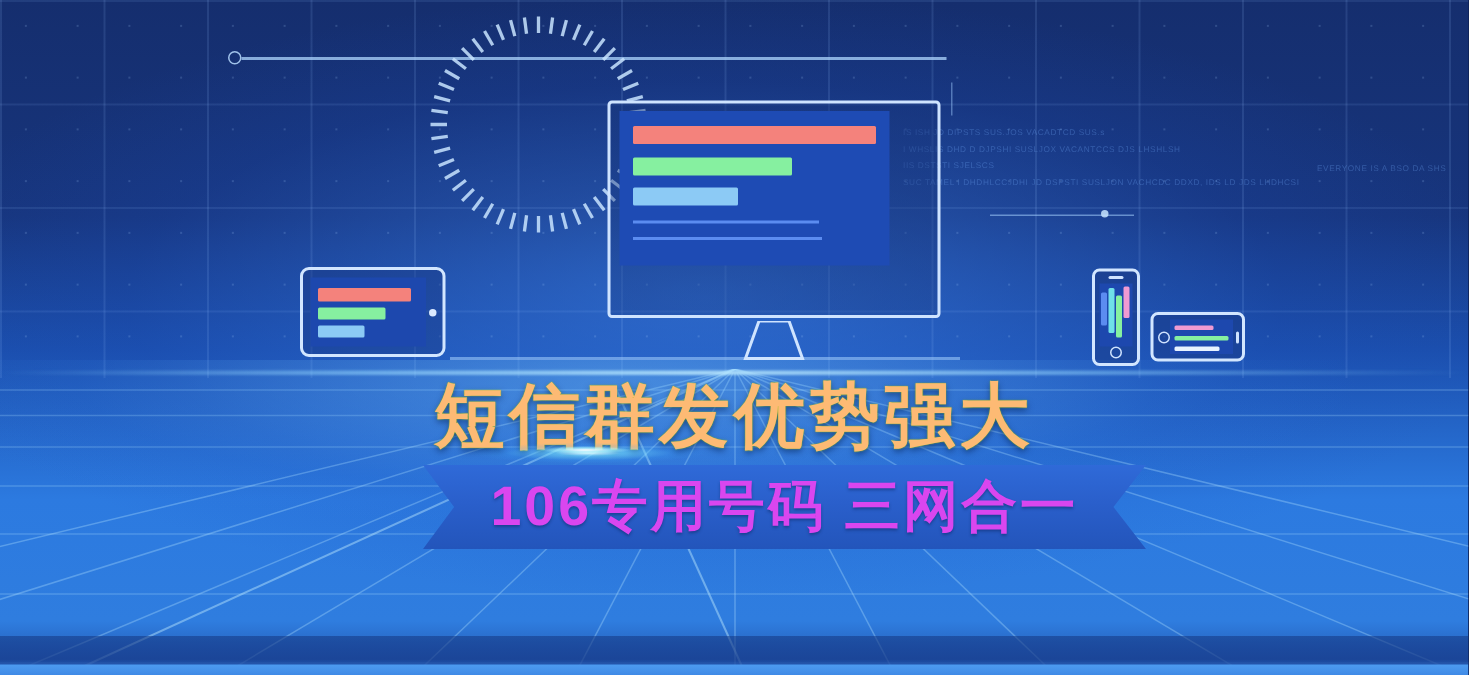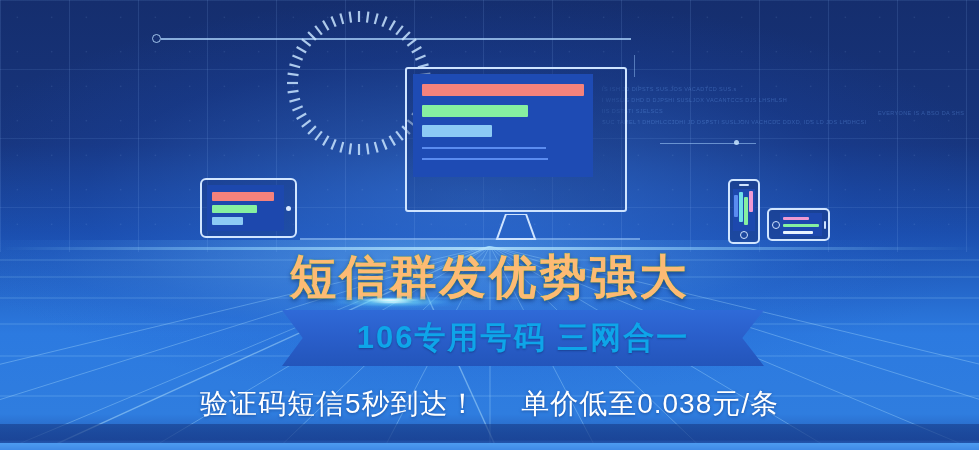--- a/index.html
+++ b/index.html
@@ -193,21 +193,21 @@
     position:absolute;left:282px;top:310px;width:482px;height:56px;
   }
   .ribbon-shape{
     position:absolute;inset:0;
     background:linear-gradient(180deg,#2f6ad8 0%,#2a5fcb 45%,#2355bb 100%);
     clip-path:polygon(0% 0%, 100% 0%, 95.5% 50%, 100% 100%, 0% 100%, 4.3% 50%);
     box-shadow:0 2px 10px rgba(8,30,80,.35);
   }
   .ribbon-text{
     position:absolute;inset:0;display:flex;align-items:center;justify-content:center;
-    color:#0ea5e9;font-size:31px;font-weight:bold;letter-spacing:2px;white-space:nowrap;
+    color:#d946ef;font-size:37px;font-weight:bold;letter-spacing:2px;white-space:nowrap;
     text-shadow:0 1px 2px rgba(10,35,90,.45);
   }
 
   .subline{
     position:absolute;left:0;top:385px;width:979px;text-align:center;
     color:#ffffff;font-size:28px;letter-spacing:1px;white-space:nowrap;
     text-shadow:0 1px 3px rgba(10,40,100,.5);
   }
   .subline .gap{display:inline-block;width:26px;}
 </style>
@@ -386,21 +386,16 @@
 
   <div class="headline">短信群发优势强大</div>
   <div class="flare"></div>
   <div class="flare2"></div>
 
   <div class="ribbon">
     <div class="ribbon-shape"></div>
     <div class="ribbon-text">106专用号码 三网合一</div>
   </div>
 
-  <div class="subline">
-    <span>验证码短信5秒到达！</span>
-    <span class="gap"></span>
-    <span>单价低至0.038元/条</span>
-  </div>
 
   <div class="bottom-band"></div>
   <div class="bottom-edge"></div>
 </div>
 
 </body></html>

